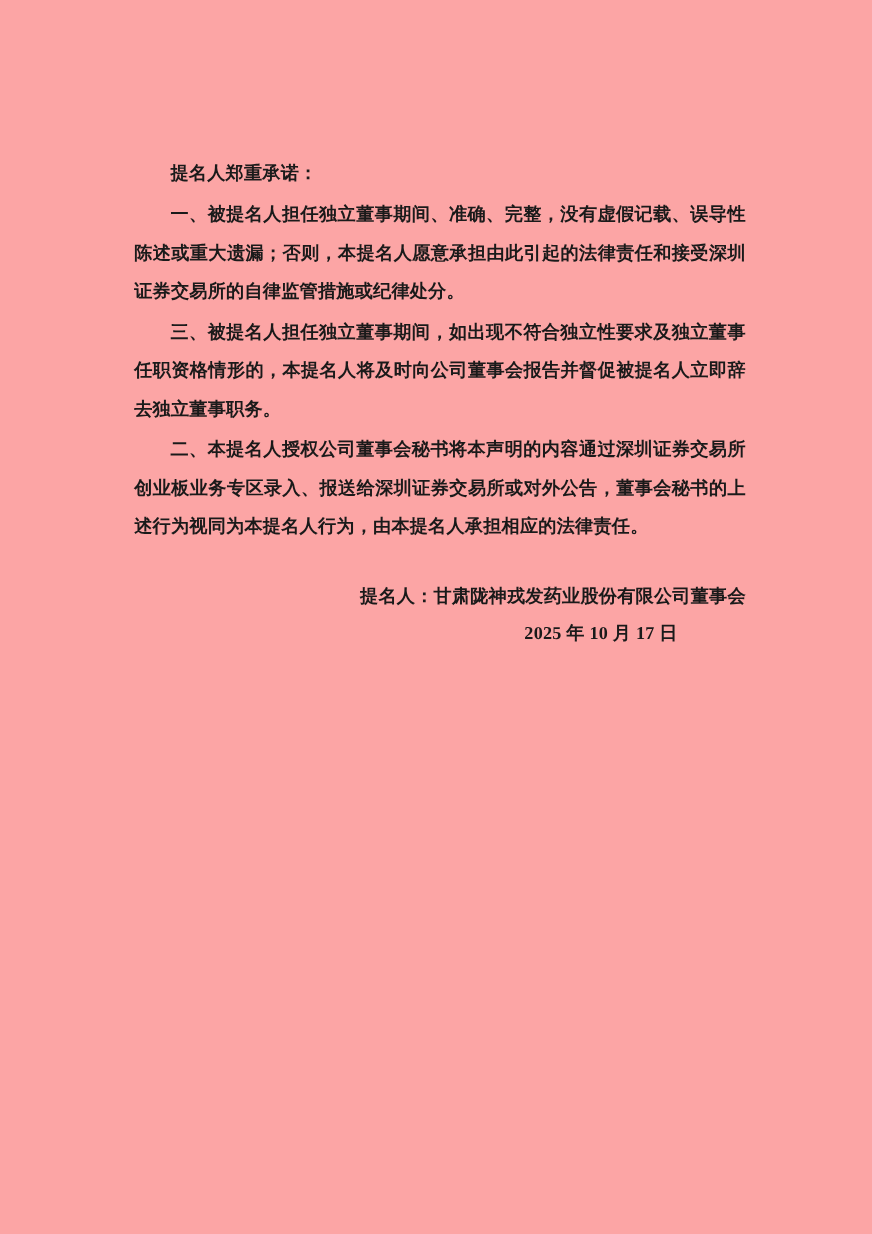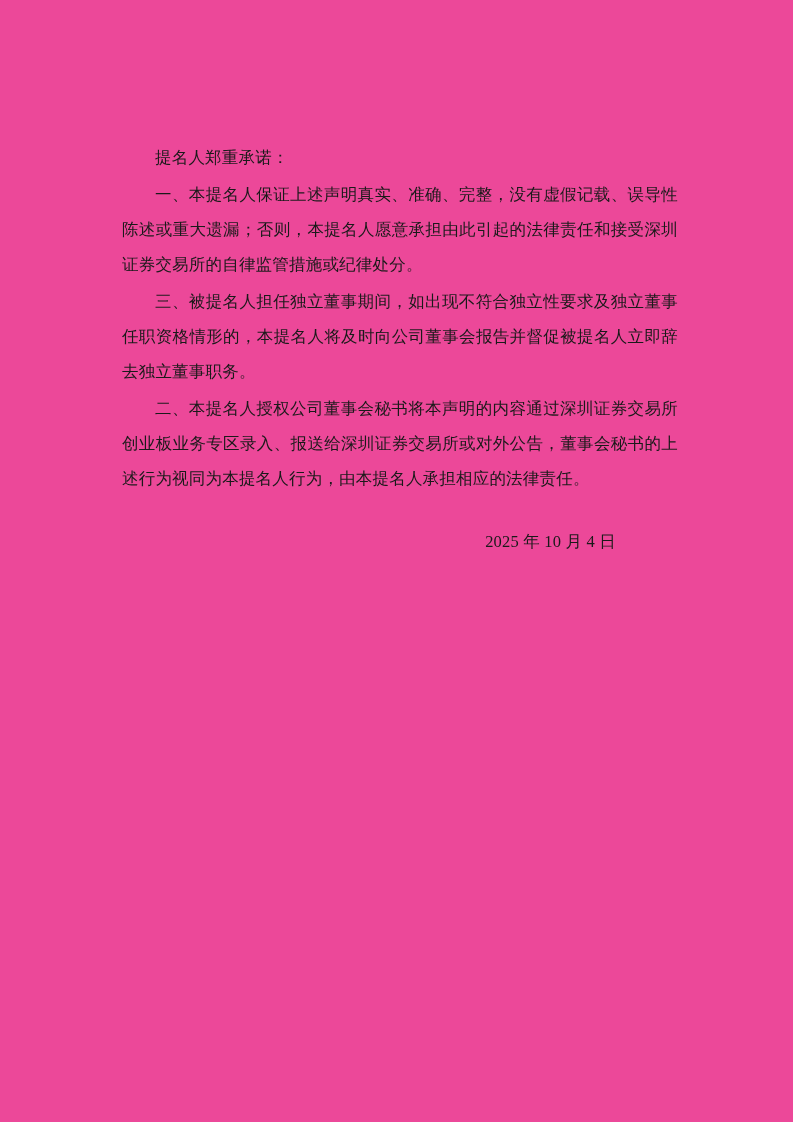--- a/index.html
+++ b/index.html
@@ -14,22 +14,23 @@
     color: #1a1a1a;
     position: relative;
     overflow: hidden;
   }
   .page {
     position: absolute;
     top: 0;
     left: 0;
     width: 793px;
     height: 1122px;
-    background: #ec4899;
+    background: #fca5a5;
     box-sizing: border-box;
+    font-weight: bold;
   }
   .content {
     position: absolute;
     left: 122px;
     top: 140px;
     width: 556px;
   }
   .para {
     font-size: 16.5px;
     line-height: 35px;
@@ -61,22 +62,23 @@
     margin: 0;
   }
 </style>
 </head>
 <body>
 
 <div class="page">
 
   <div class="content">
     <p class="para">提名人郑重承诺：</p>
-    <p class="para">一、本提名人保证上述声明真实、准确、完整，没有虚假记载、误导性陈述或重大遗漏；否则，本提名人愿意承担由此引起的法律责任和接受深圳证券交易所的自律监管措施或纪律处分。</p>
+    <p class="para">一、被提名人担任独立董事期间、准确、完整，没有虚假记载、误导性陈述或重大遗漏；否则，本提名人愿意承担由此引起的法律责任和接受深圳证券交易所的自律监管措施或纪律处分。</p>
     <p class="para">三、被提名人担任独立董事期间，如出现不符合独立性要求及独立董事任职资格情形的，本提名人将及时向公司董事会报告并督促被提名人立即辞去独立董事职务。</p>
     <p class="para">二、本提名人授权公司董事会秘书将本声明的内容通过深圳证券交易所创业板业务专区录入、报送给深圳证券交易所或对外公告，董事会秘书的上述行为视同为本提名人行为，由本提名人承担相应的法律责任。</p>
   </div>
 
   <div class="signature-block">
-    <p class="sig-date">2025 年 10 月 4 日</p>
+    <p class="sig-line">提名人：甘肃陇神戎发药业股份有限公司董事会</p>
+    <p class="sig-date">2025 年 10 月 17 日</p>
   </div>
 
 </div>
 
 </body></html>

